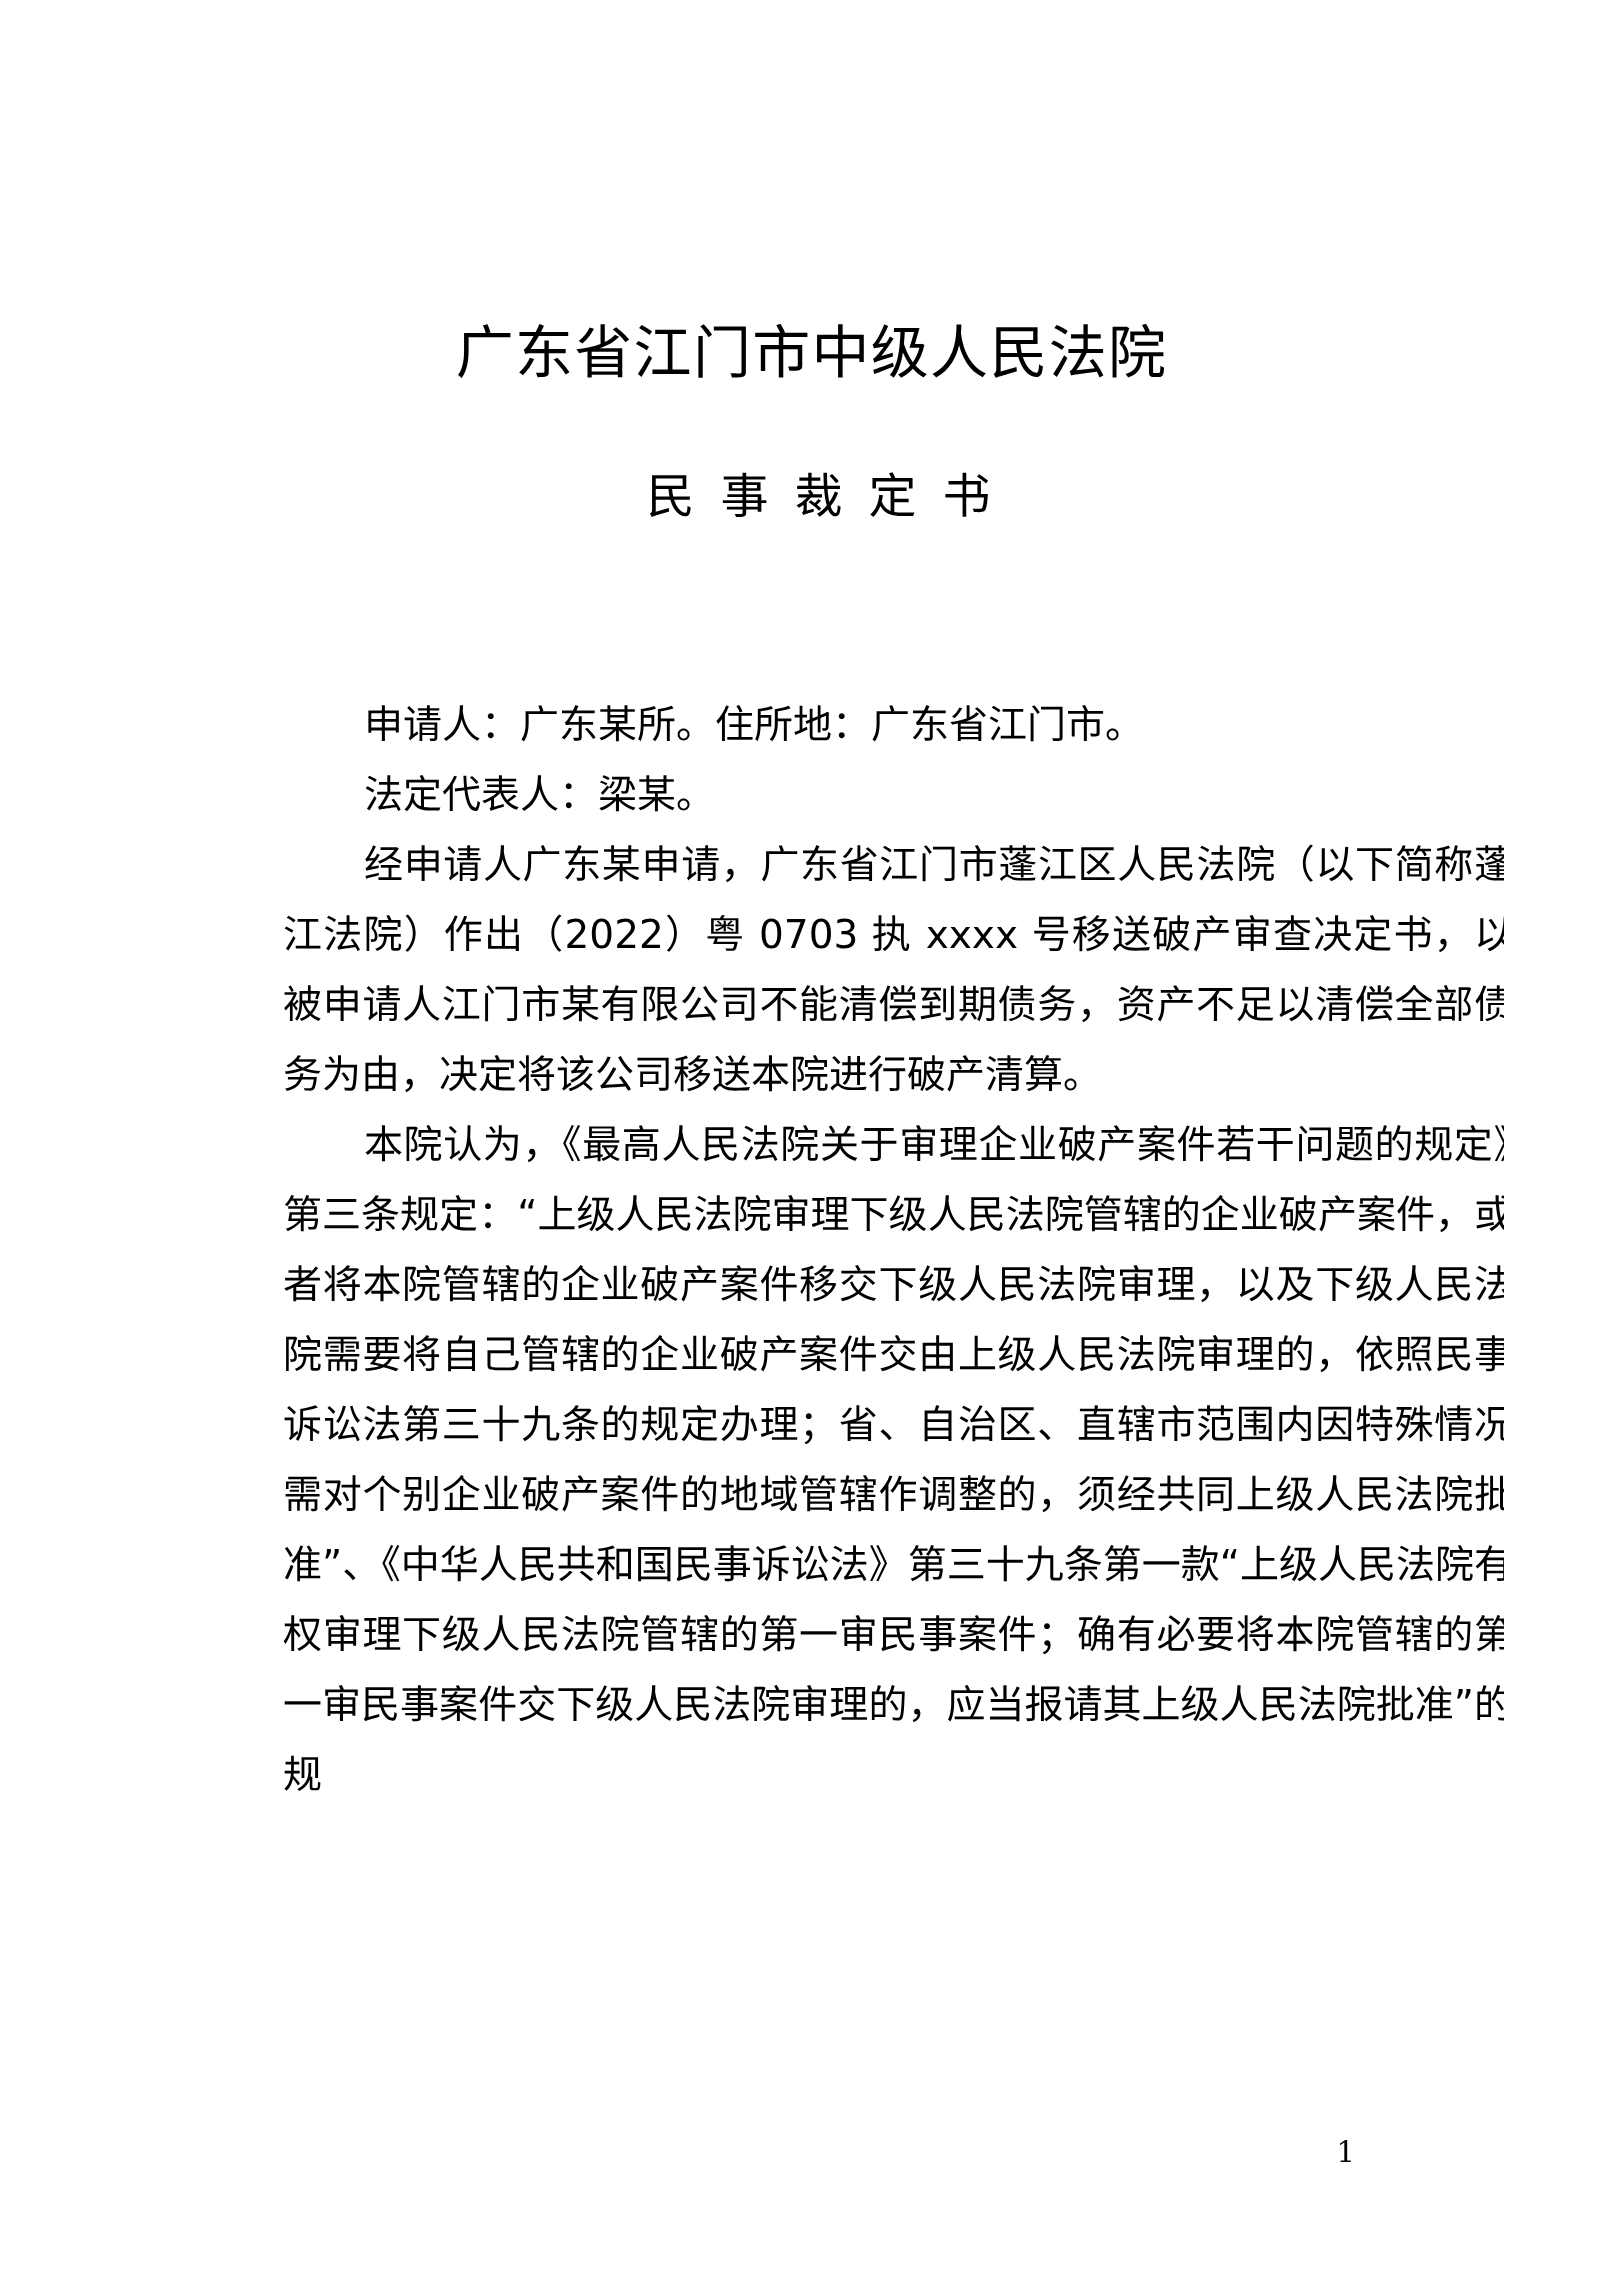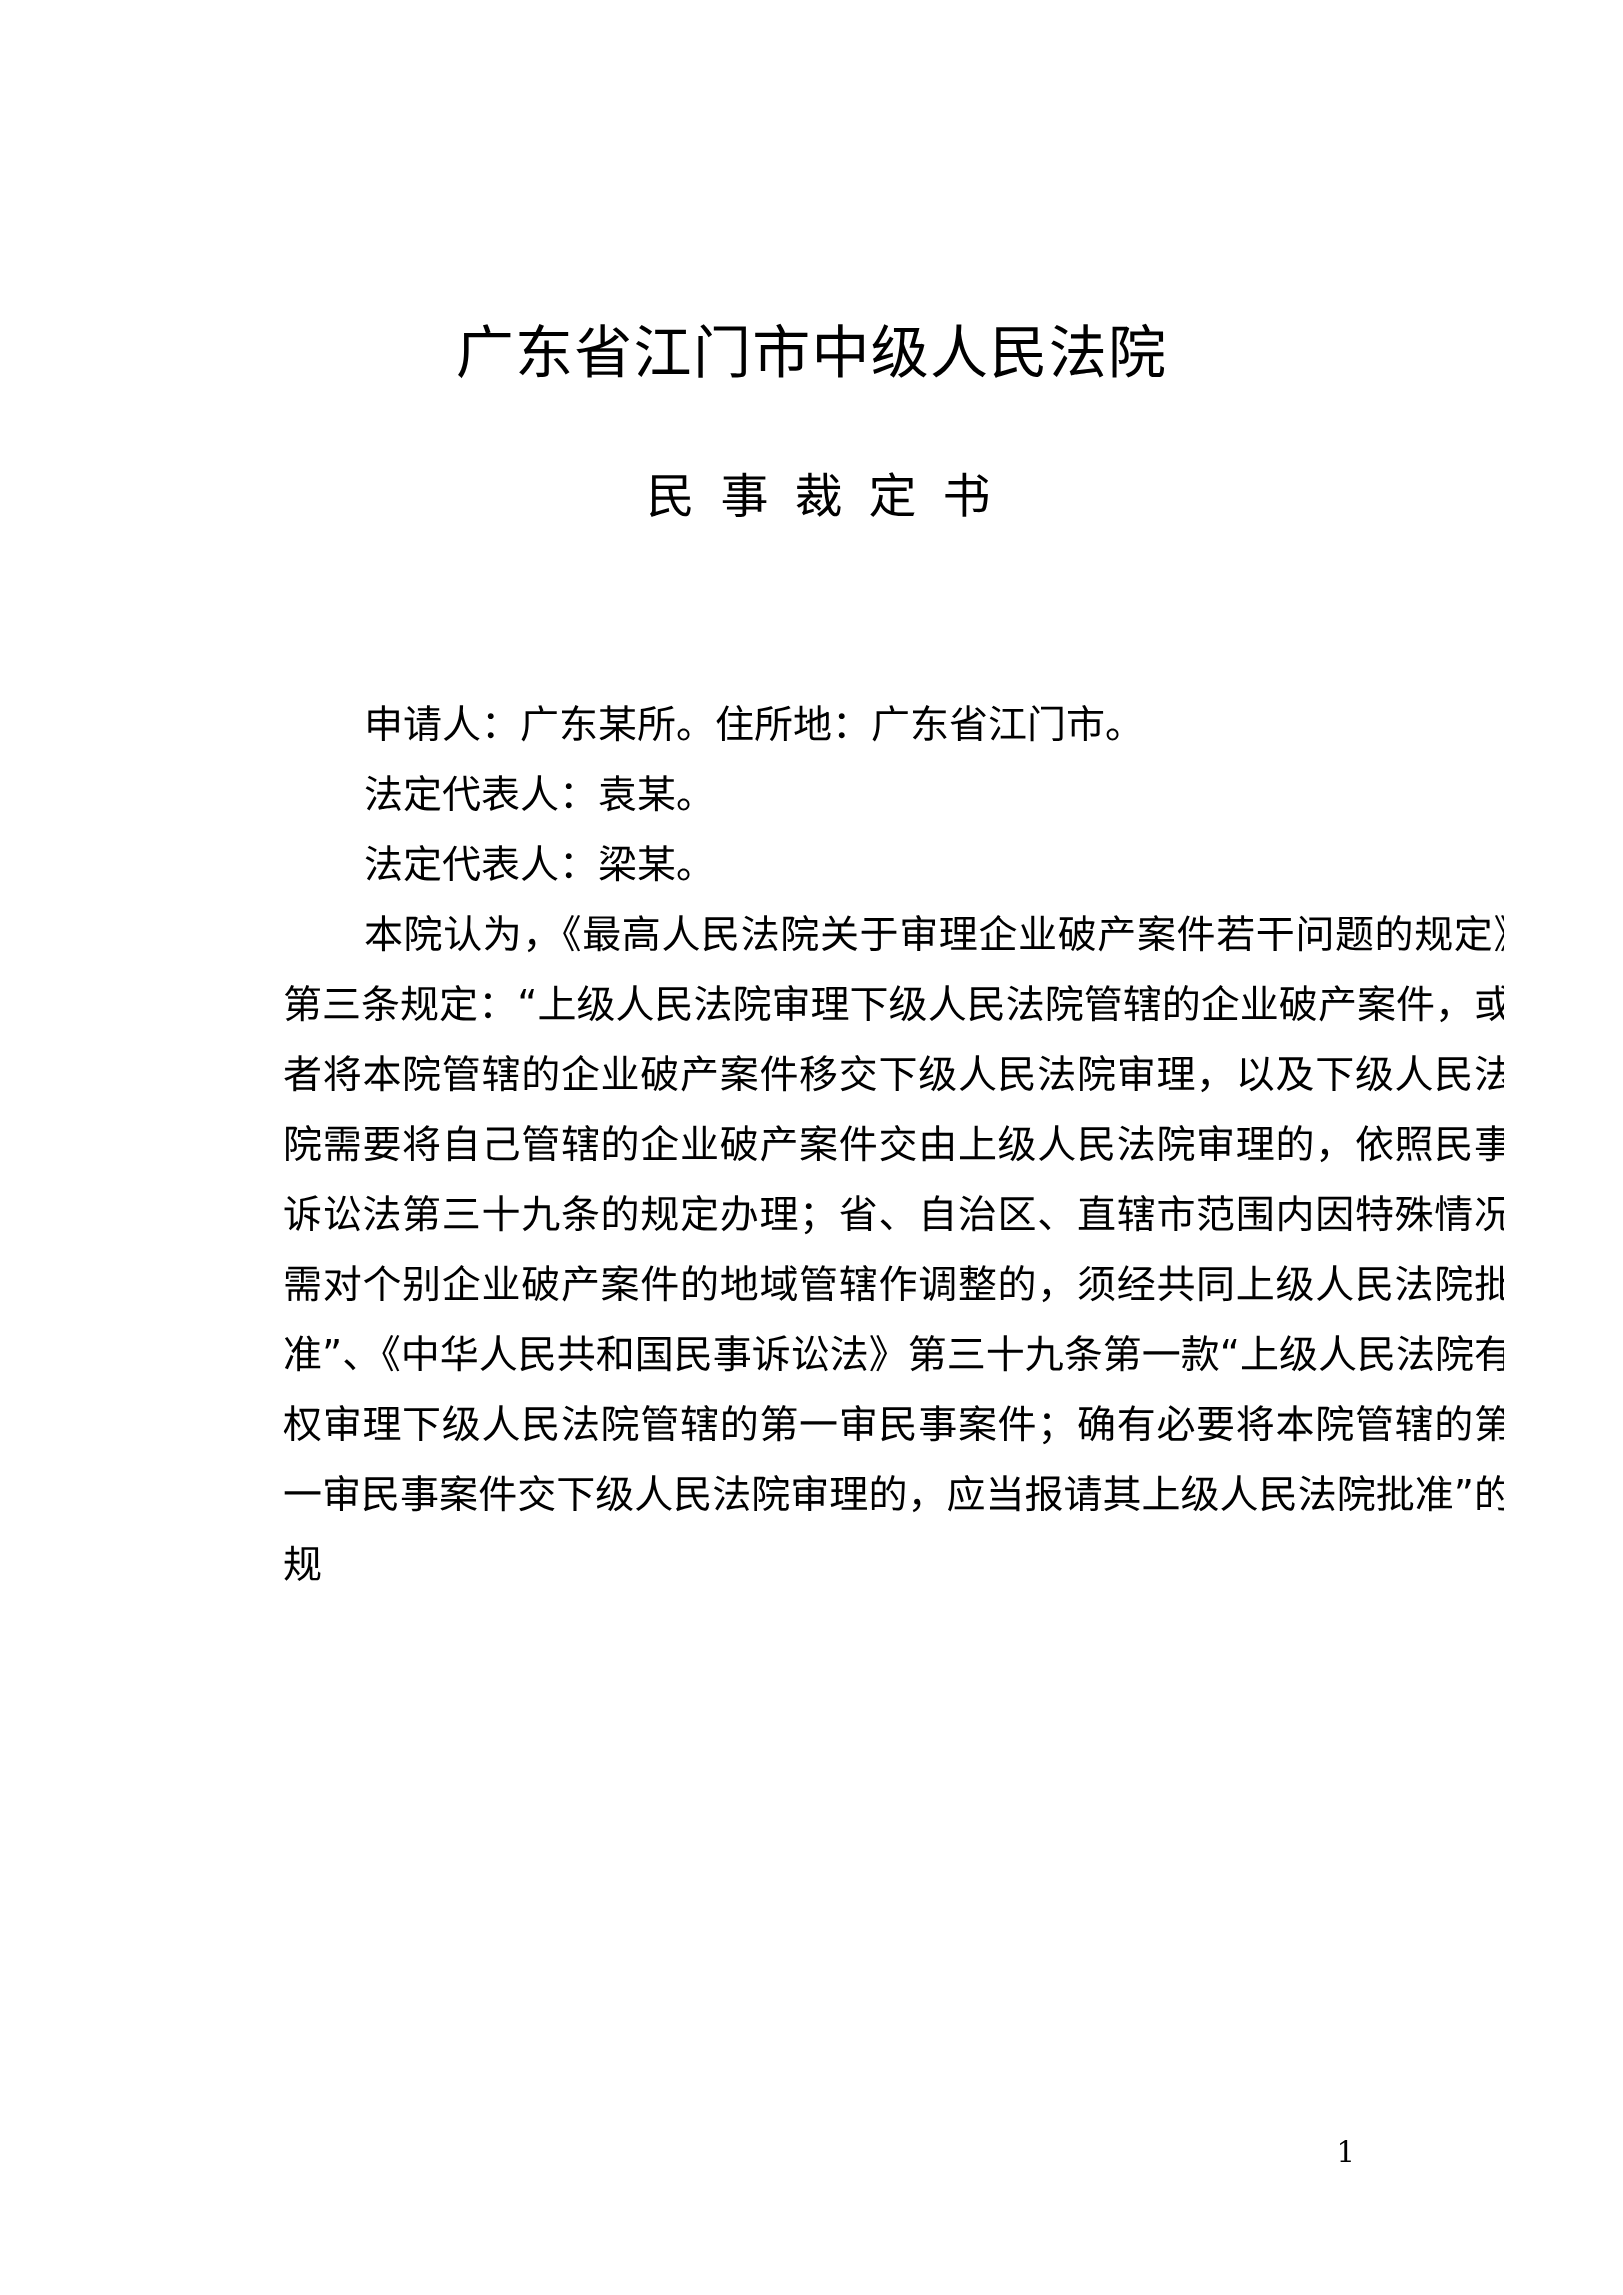--- a/index.html
+++ b/index.html
@@ -113,25 +113,25 @@
 
   <h1 class="doc-title">广东省江门市中级人民法院</h1>
 
   <h2 class="doc-subtitle">民事裁定书</h2>
 
 
   <div class="body-block">
 
     <p class="para indent single">申请人：广东某所。住所地：广东省江门市。</p>
 
-    <p class="para indent single">法定代表人：袁某。</p>
 
 
     <p class="para indent single">法定代表人：梁某。</p>
 
+    <p class="para indent">经申请人广东某申请，广东省江门市蓬江区人民法院（以下简称蓬江法院）作出（2022）粤 0703 执 xxxx 号移送破产审查决定书，以被申请人江门市某有限公司不能清偿到期债务，资产不足以清偿全部债务为由，决定将该公司移送本院进行破产清算。</p>
 
     <p class="para indent">本院认为，《最高人民法院关于审理企业破产案件若干问题的规定》第三条规定：“上级人民法院审理下级人民法院管辖的企业破产案件，或者将本院管辖的企业破产案件移交下级人民法院审理，以及下级人民法院需要将自己管辖的企业破产案件交由上级人民法院审理的，依照民事诉讼法第三十九条的规定办理；省、自治区、直辖市范围内因特殊情况需对个别企业破产案件的地域管辖作调整的，须经共同上级人民法院批准”、《中华人民共和国民事诉讼法》第三十九条第一款“上级人民法院有权审理下级人民法院管辖的第一审民事案件；确有必要将本院管辖的第一审民事案件交下级人民法院审理的，应当报请其上级人民法院批准”的规</p>
 
   </div>
 
   <div class="page-number">1</div>
 
 </div>
 
 

